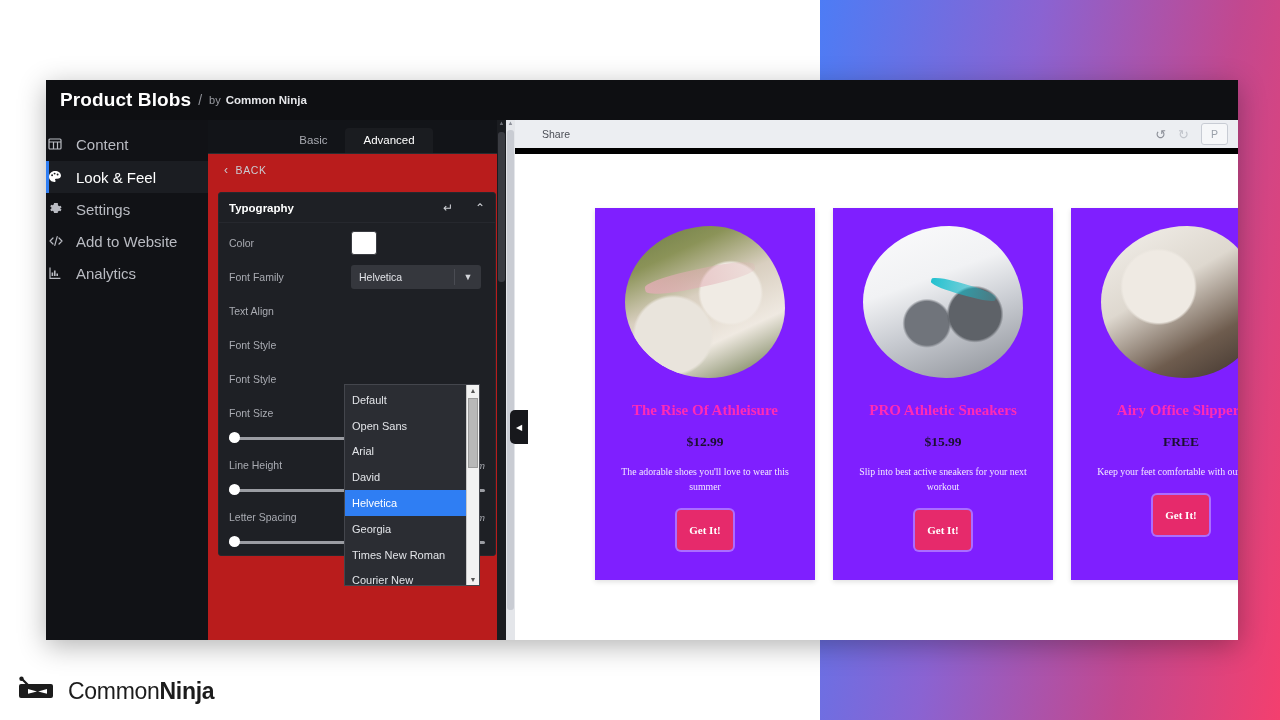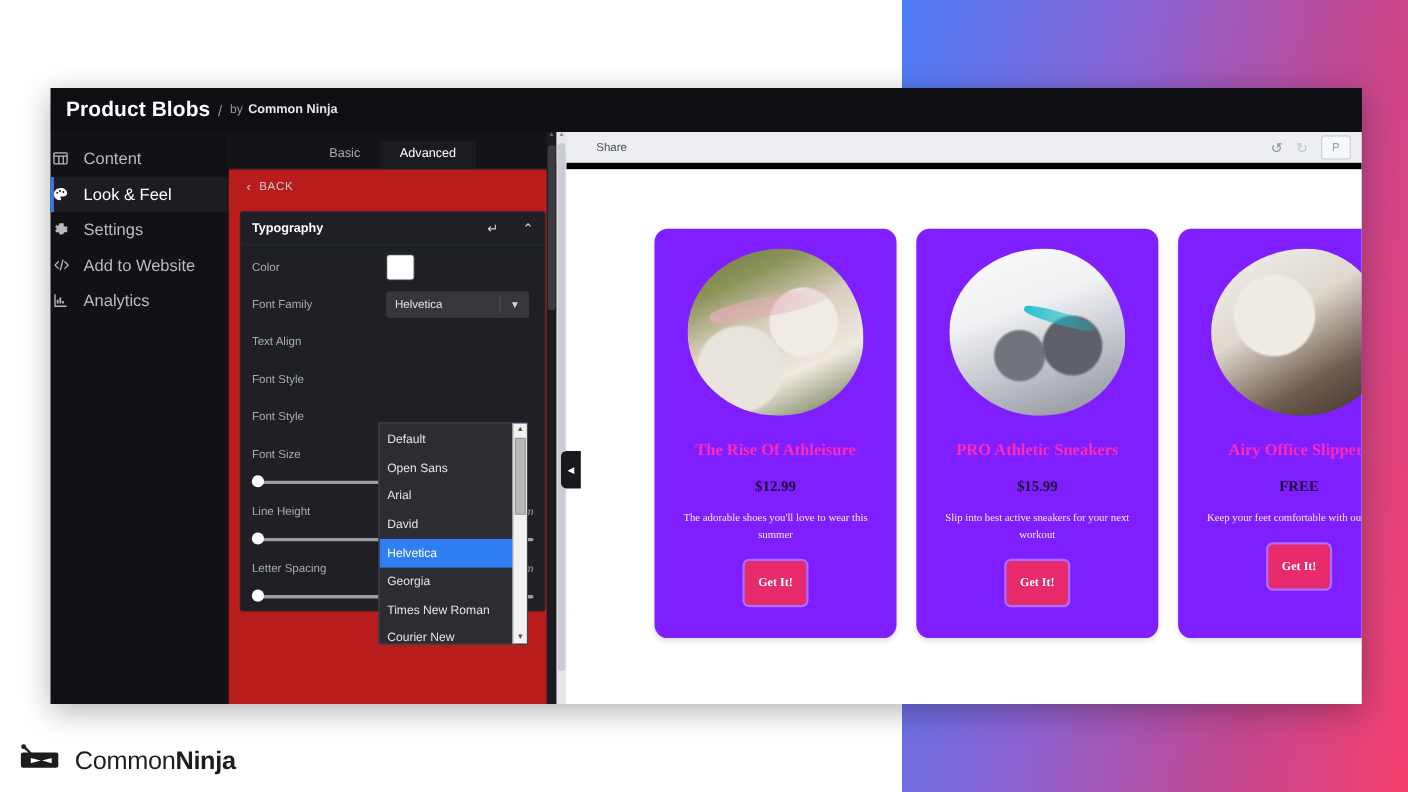--- a/index.html
+++ b/index.html
@@ -186,21 +186,21 @@
     background: #c9ccd3; border-radius: 3px;
   }
   .prev-sb-left .ptr2 { width: 9px; text-align:center; font-size: 6px; color: #8d9099; }
 
   .cards-stage {
     position: absolute; left: 9px; top: 34px; right: 0; bottom: 0;
     background: #ffffff; padding-top: 54px; display: flex; gap: 18px;
     padding-left: 80px;
   }
   .card {
-    width: 220px; height: 372px; background: #7f1fff; border-radius: 12px;
+    width: 220px; height: 372px; background: #7f1fff; border-radius: 0;
     flex: 0 0 220px; position: relative; box-shadow: 0 2px 5px rgba(0,0,0,.12);
     overflow: hidden;
   }
   .card-img {
     width: 160px; height: 152px; margin: 18px auto 0 auto;
     border-radius: 54% 46% 48% 52% / 50% 54% 46% 50%;
     overflow: hidden; position: relative;
   }
   .card-title {
     text-align: center; margin-top: 24px; color: #ff2bb4;

